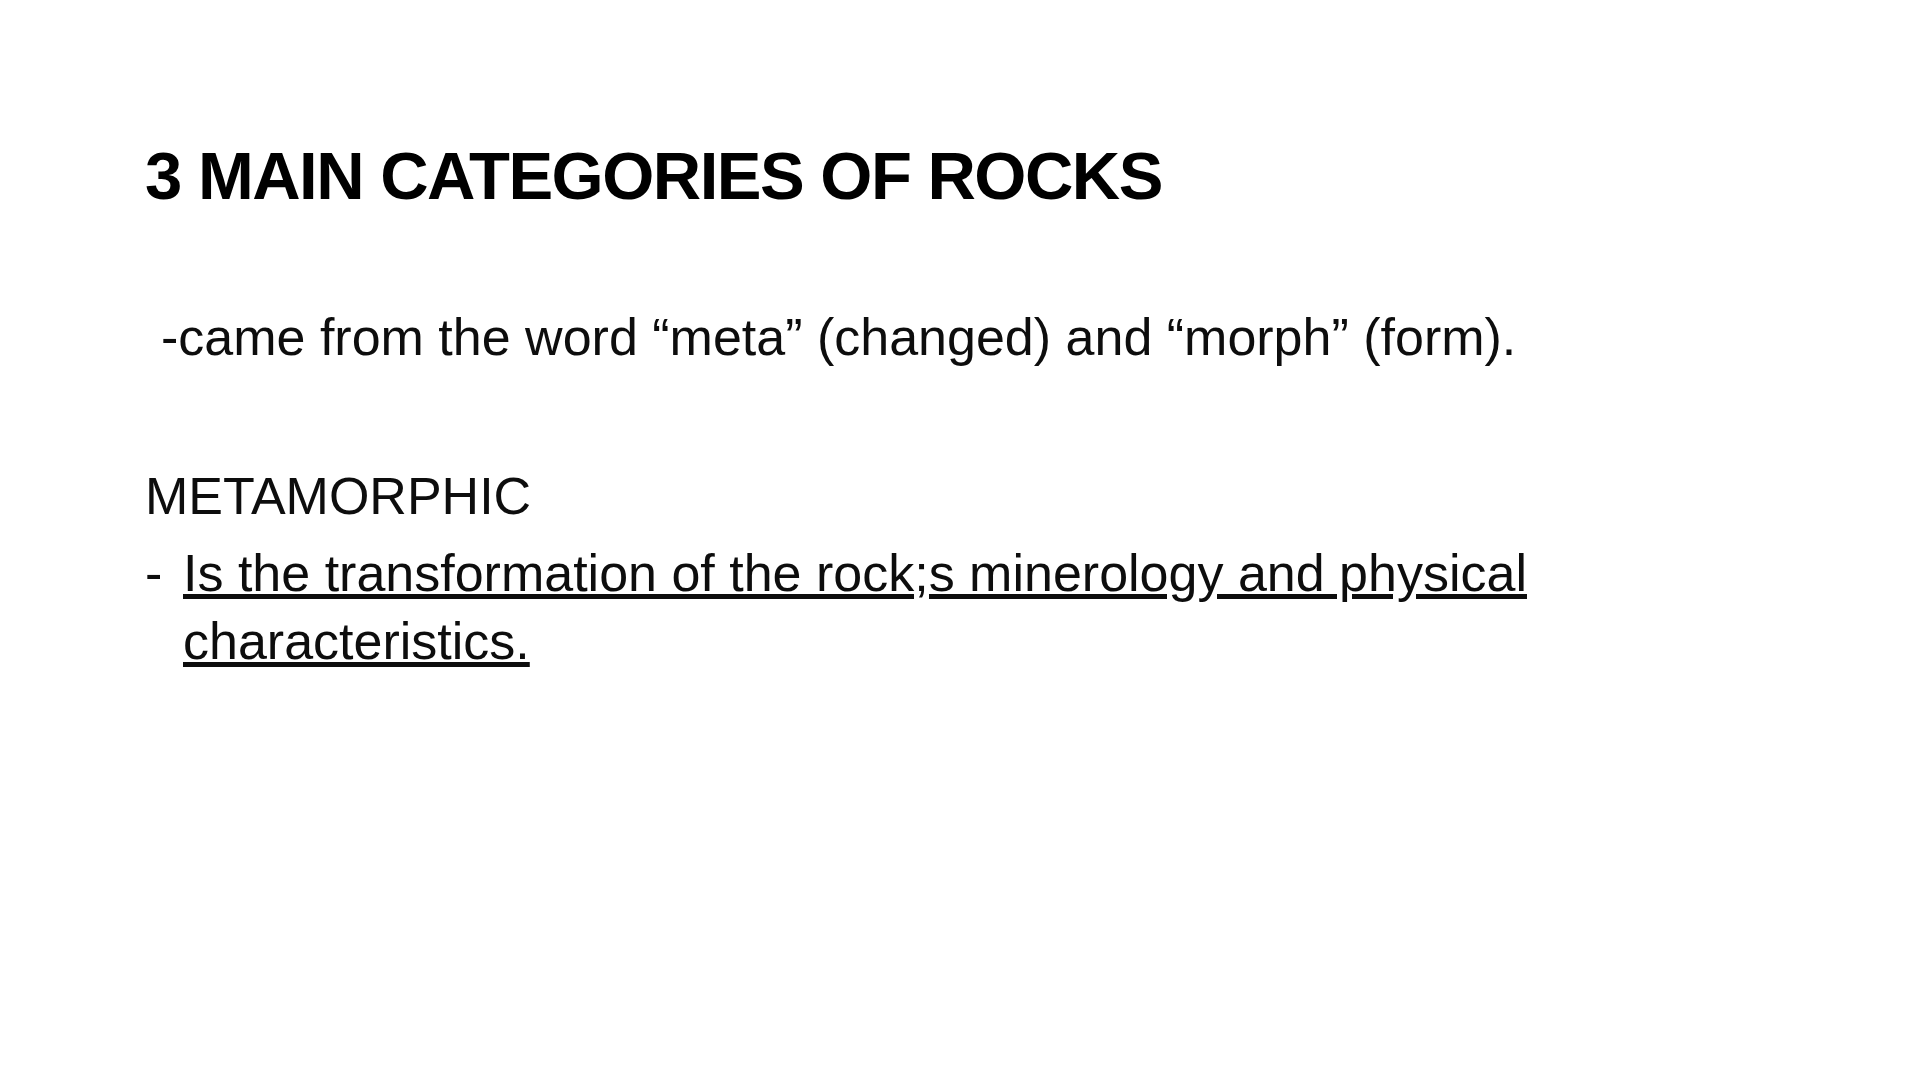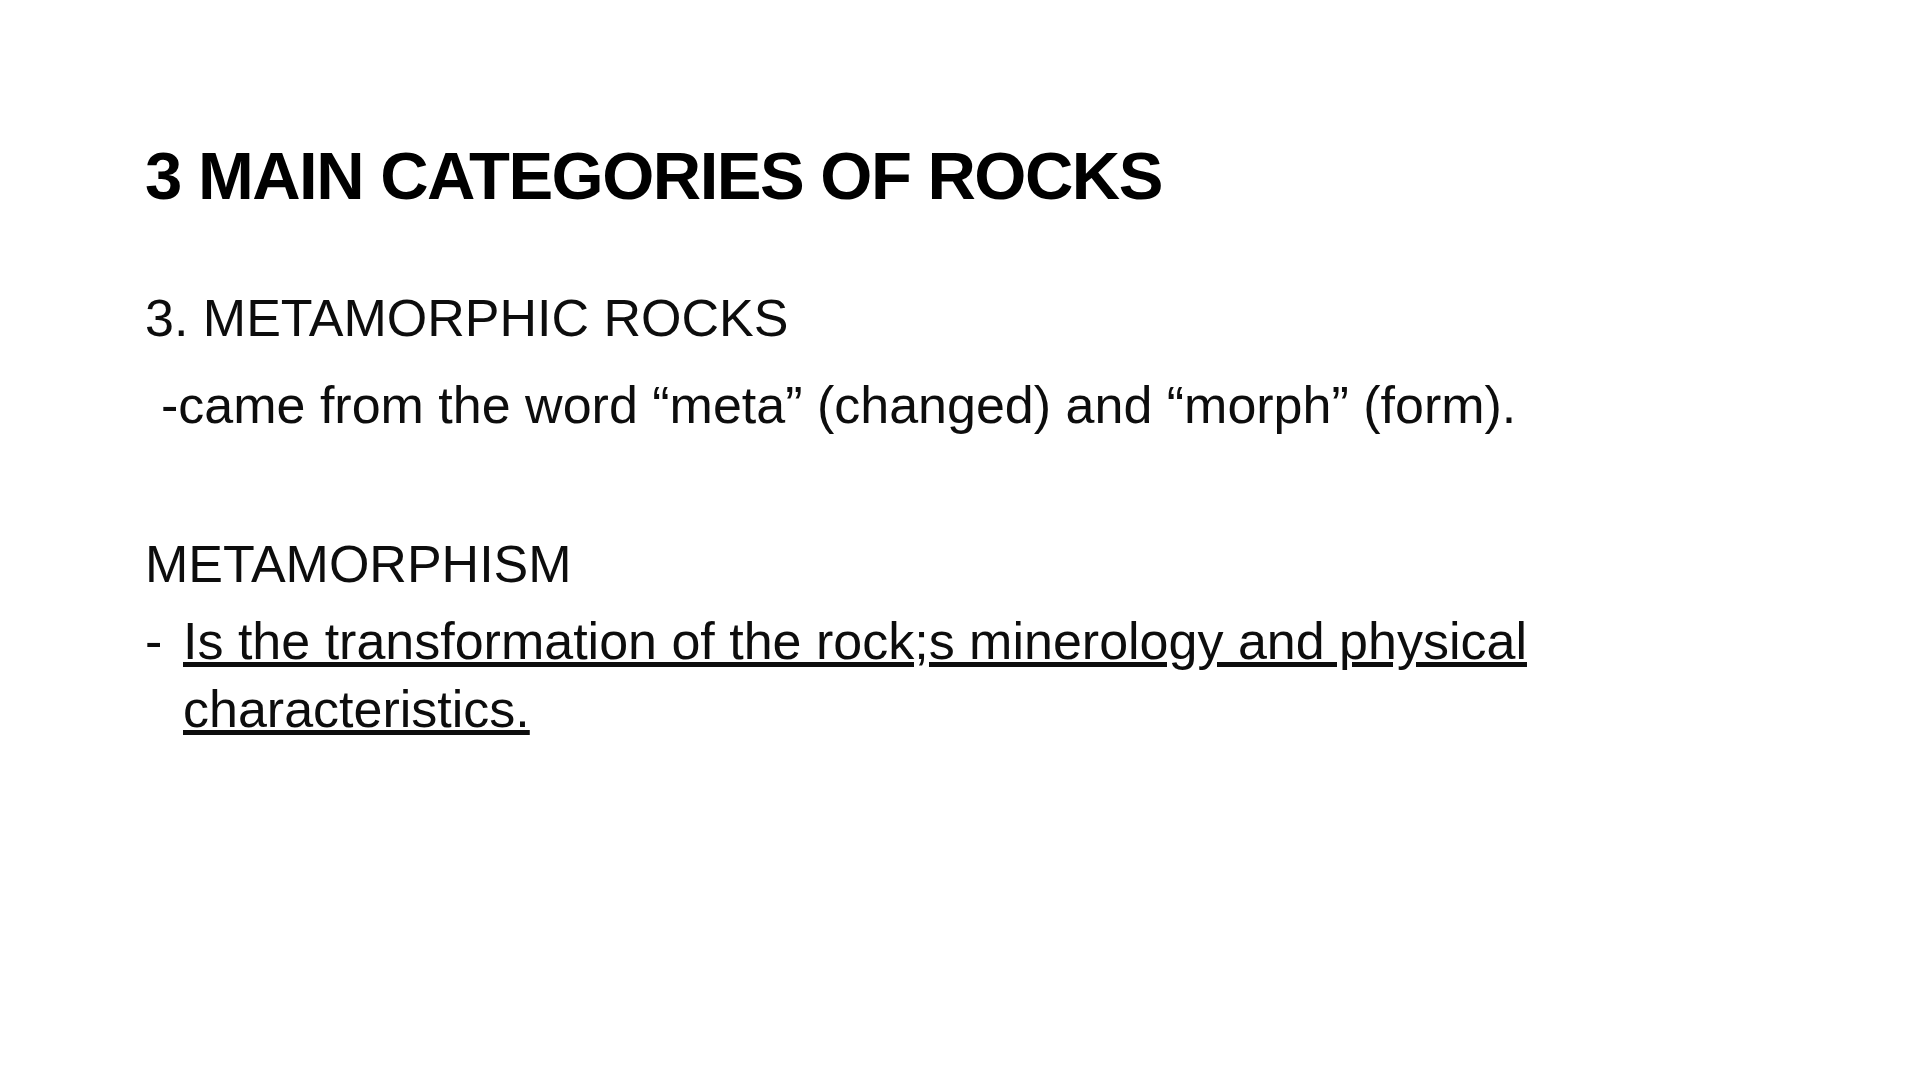--- a/index.html
+++ b/index.html
@@ -67,27 +67,26 @@
 </style>
 </head>
 <body>
 
 <div class="slide">
 
   <div class="slide-title">3 MAIN CATEGORIES OF ROCKS</div>
 
   <div class="body-block">
 
-    <div class="section-heading">3. METAMORPHIC ROCKS</div>
 
     <div class="section-line">-came from the word “meta” (changed) and “morph” (form).</div>
 
     <div class="paragraph-spacer"></div>
 
-    <div class="section-heading">METAMORPHISM</div>
+    <div class="section-heading">METAMORPHIC</div>
 
     <div class="bullet-item">
       <span class="bullet-dash">-</span>
       <span class="bullet-text">Is the transformation of the rock;s minerology and physical characteristics.</span>
     </div>
 
   </div>
 
 </div>
 

